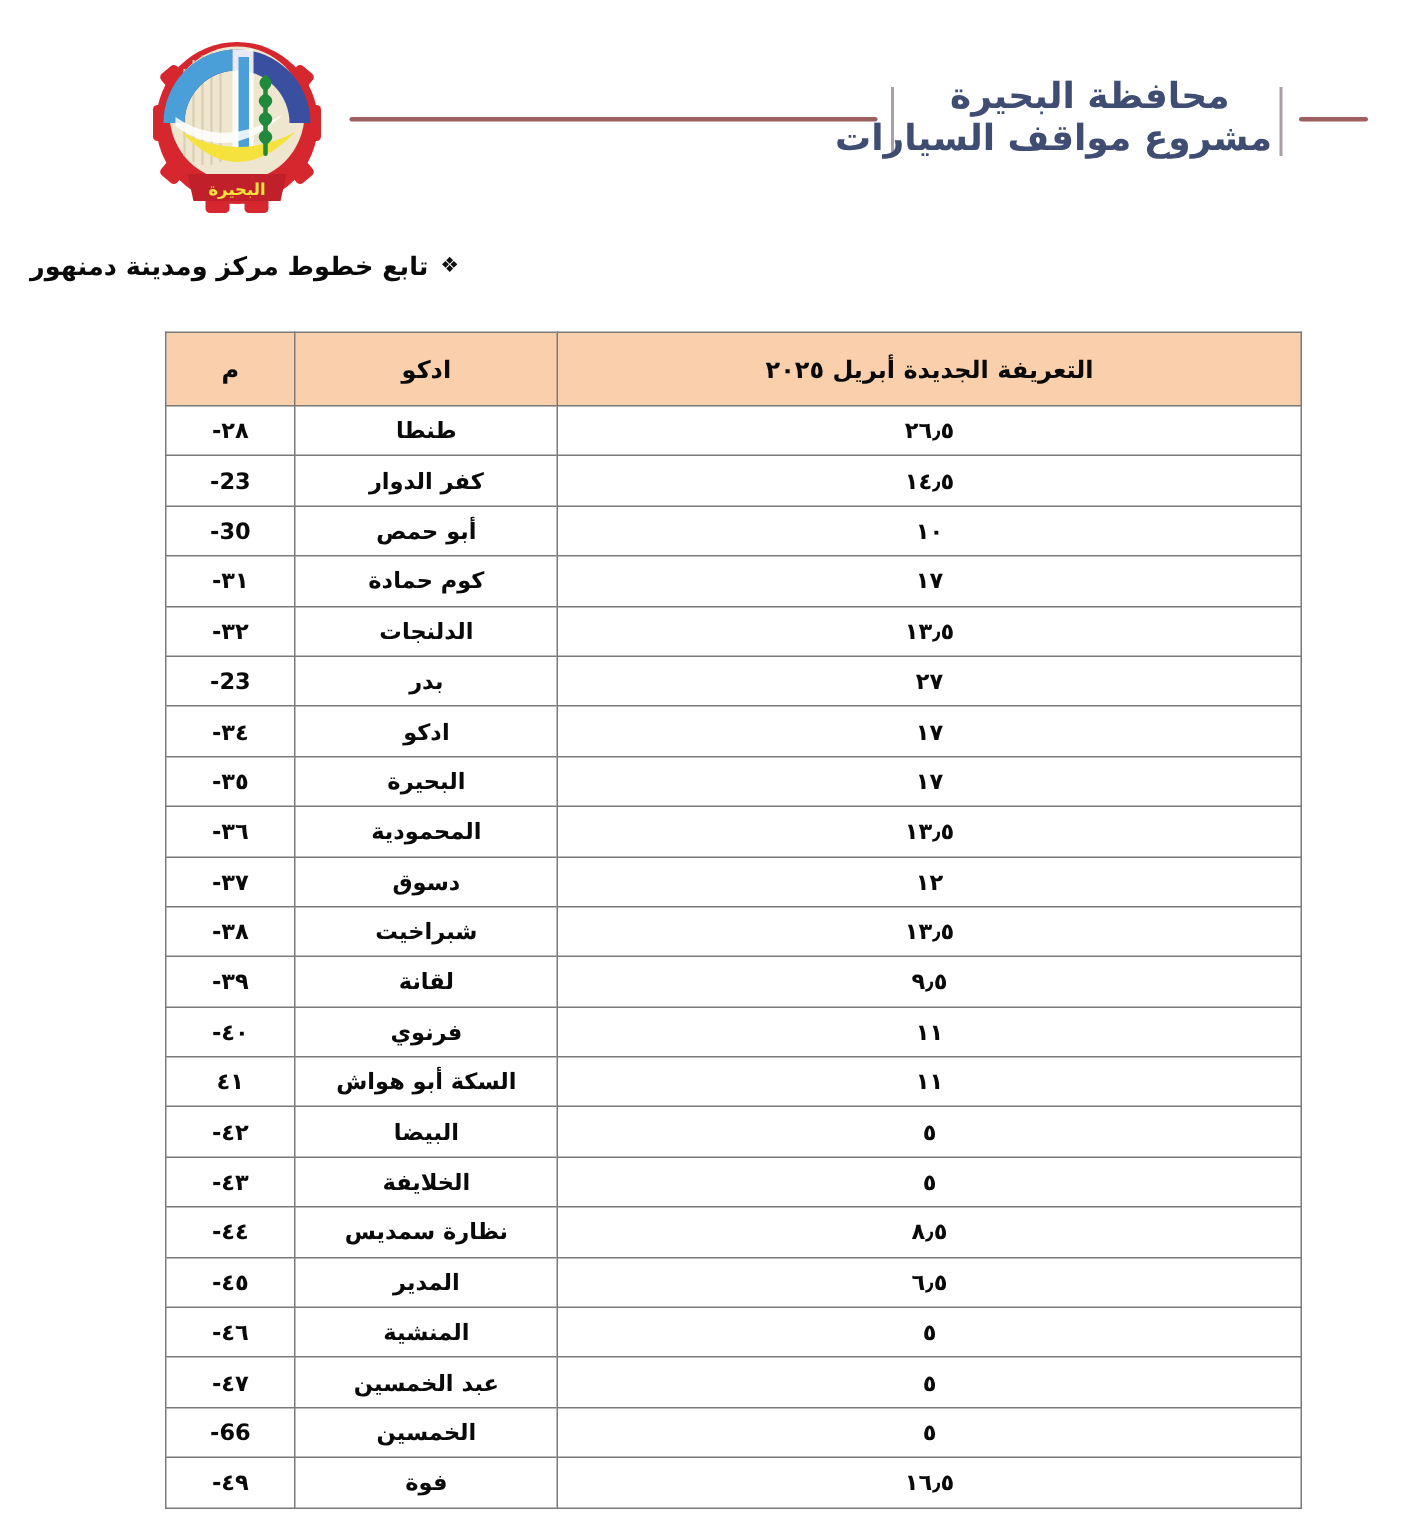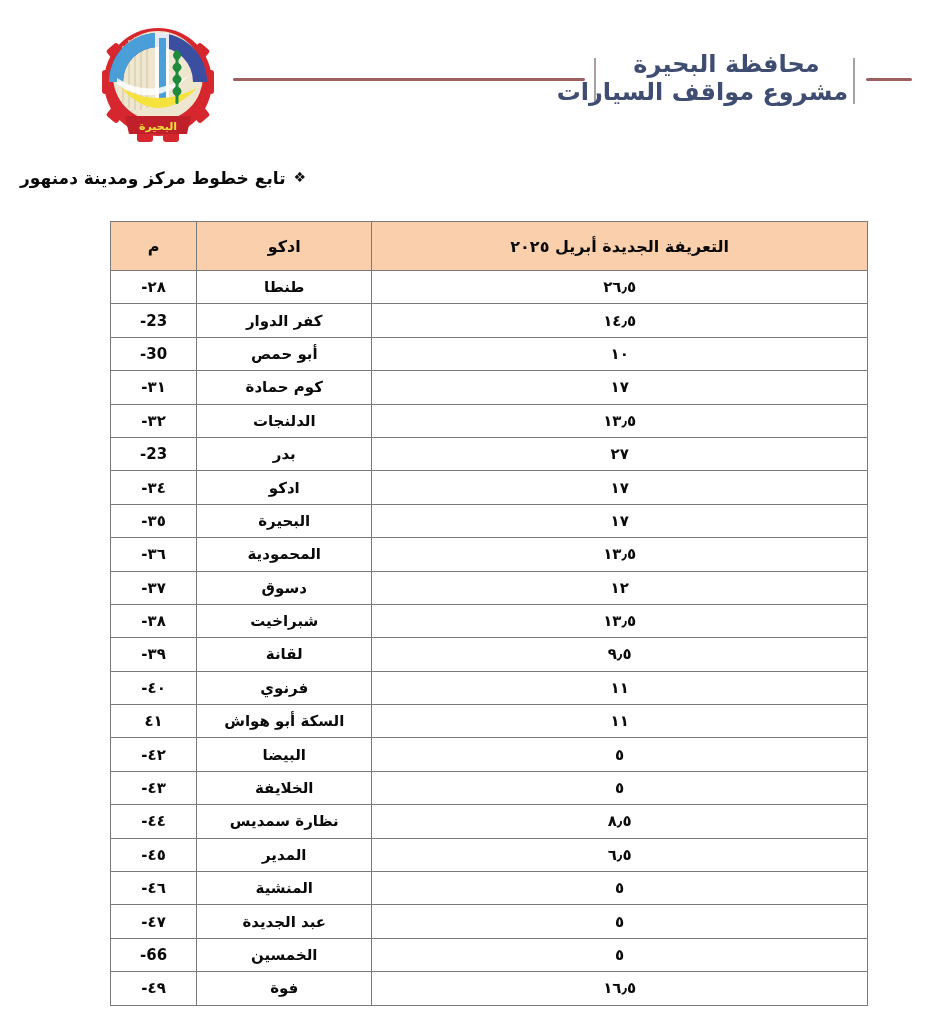--- a/index.html
+++ b/index.html
@@ -337,21 +337,21 @@
           <td class="cell-line">المدير</td>
           <td class="cell-num">٤٥-</td>
         </tr>
         <tr>
           <td class="cell-val">٥</td>
           <td class="cell-line">المنشية</td>
           <td class="cell-num">٤٦-</td>
         </tr>
         <tr>
           <td class="cell-val">٥</td>
-          <td class="cell-line">عبد الجديدة</td>
+          <td class="cell-line">عبد الخمسين</td>
           <td class="cell-num">٤٧-</td>
         </tr>
         <tr>
           <td class="cell-val">٥</td>
           <td class="cell-line">الخمسين</td>
           <td class="cell-num">66-</td>
         </tr>
         <tr>
           <td class="cell-val">١٦٫٥</td>
           <td class="cell-line">فوة</td>

